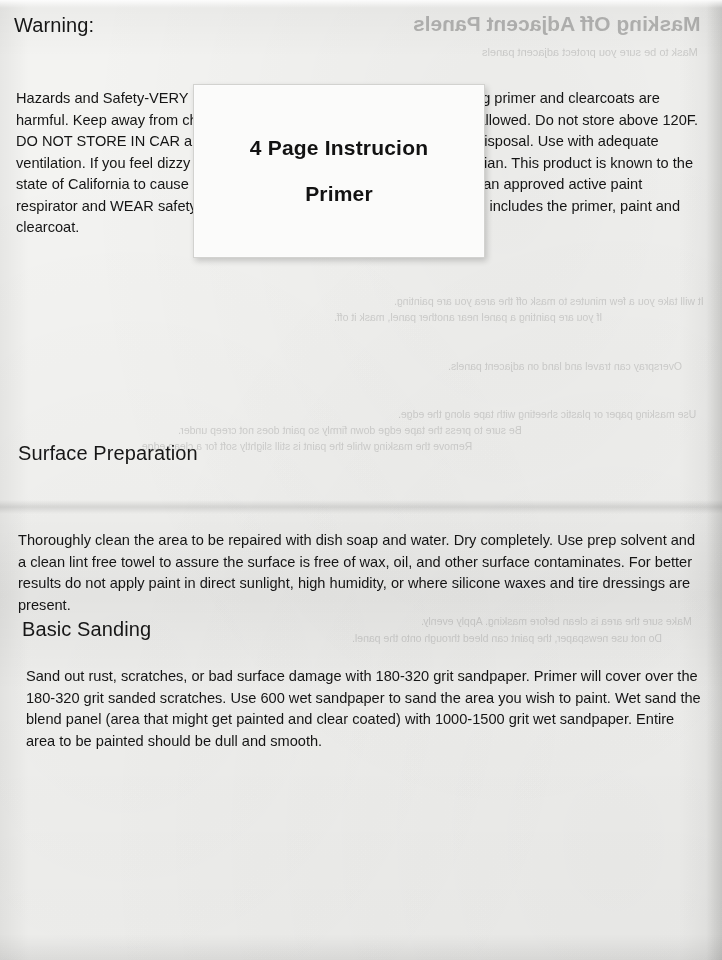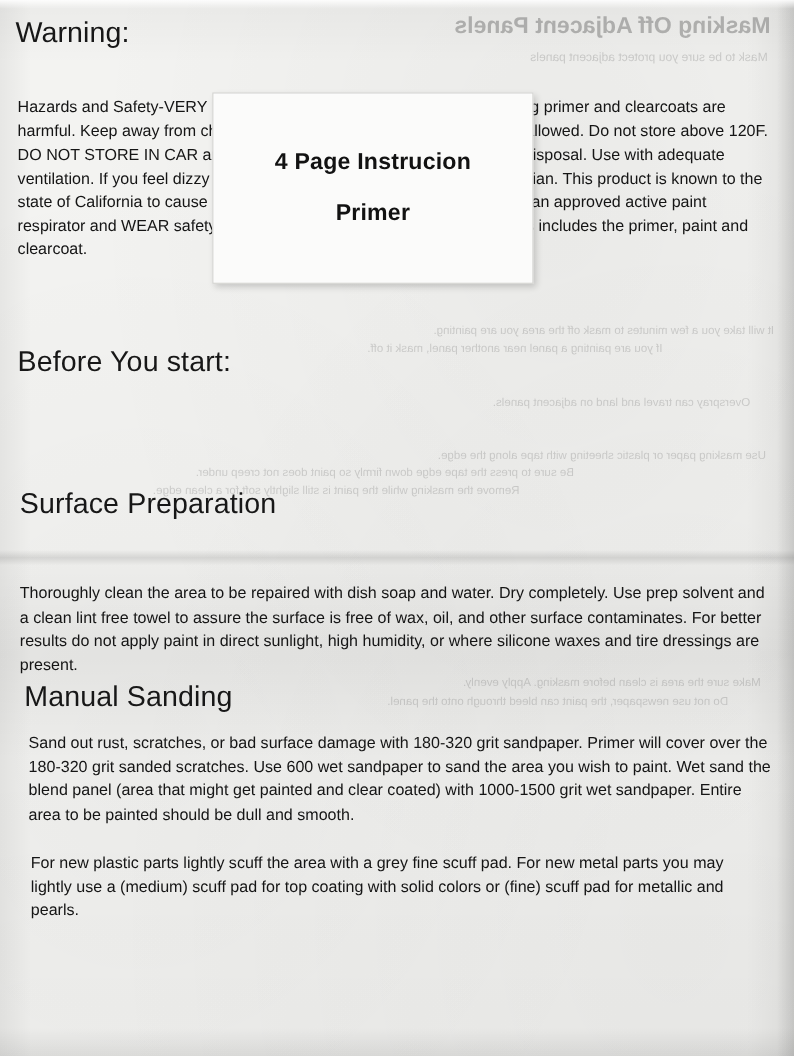--- a/index.html
+++ b/index.html
@@ -94,21 +94,21 @@
 
   
   #content {
     position: absolute;
     inset: 0;
   }
   h1.section {
     position: absolute;
     margin: 0;
     font-weight: 400;
-    font-size: 26px;
+    font-size: 20px;
     letter-spacing: 0.1px;
     color: #171717;
   }
   p.body {
     position: absolute;
     margin: 0;
     font-size: 14.6px;
     line-height: 21.5px;
     color: #151515;
   }
@@ -163,28 +163,26 @@
   <div class="mirror-line" style="top:424px; right:200px;">Be sure to press the tape edge down firmly so paint does not creep under.</div>
   <div class="mirror-line" style="top:440px; right:250px;">Remove the masking while the paint is still slightly soft for a clean edge.</div>
   <div class="mirror-line" style="top:615px; right:30px;">Make sure the area is clean before masking. Apply evenly.</div>
   <div class="mirror-line" style="top:632px; right:60px;">Do not use newspaper, the paint can bleed through onto the panel.</div>
 
   <div id="content">
 
     <h1 class="section" style="left:14px; top:14px;">Warning:</h1>
     <p class="body" style="left:16px; top:88px; width:686px;">Hazards and Safety-VERY IMPORTANT. Aerosol touch-up paint including primer and clearcoats are harmful. Keep away from children. Call a physician IMMEDIATELY if swallowed. Do not store above 120F. DO NOT STORE IN CAR and avoid freezing. See local laws for proper disposal. Use with adequate ventilation. If you feel dizzy stop product use immediately and call physician. This product is known to the state of California to cause birth defects, cancer and other harm. WEAR an approved active paint respirator and WEAR safety goggles when spraying to protect eyes. This includes the primer, paint and clearcoat.</p>
 
-    <h1 class="section" style="left:16px; top:313px;">Before You start:</h1>
 
     <h1 class="section" style="left:18px; top:442px;">Surface Preparation</h1>
     <p class="body" style="left:18px; top:510px; width:684px;margin-top:20px;">Thoroughly clean the area to be repaired with dish soap and water.  Dry completely. Use prep solvent and a clean lint free towel to assure the surface is free of wax, oil, and other surface contaminates. For better results do not apply paint in direct sunlight, high humidity, or where silicone waxes and tire dressings are present.</p>
 
-    <h1 class="section" style="left:22px; top:618px;">Manual Sanding</h1>
+    <h1 class="section" style="left:22px; top:618px;">Basic Sanding</h1>
     <p class="body" style="left:26px; top:666px; width:678px;">Sand out rust, scratches, or bad surface damage with 180-320 grit sandpaper. Primer will cover over the 180-320 grit sanded scratches. Use 600 wet sandpaper to sand the area you wish to paint. Wet sand the blend panel (area that might get painted and clear coated) with 1000-1500 grit wet sandpaper. Entire area to be painted should be dull and smooth.</p>
-    <p class="body" style="left:28px; top:775px; width:664px;">For new plastic parts lightly scuff the area with a grey fine scuff pad. For new metal parts you may lightly use a (medium) scuff pad for top coating with solid colors or (fine) scuff pad for metallic and pearls.</p>
 
   </div>
 
   <div id="sticker">
     <div class="line">4 Page Instrucion</div>
     <div class="line">Primer</div>
   </div>
 
   <div id="fold"></div>
   <div id="edge-right"></div>

